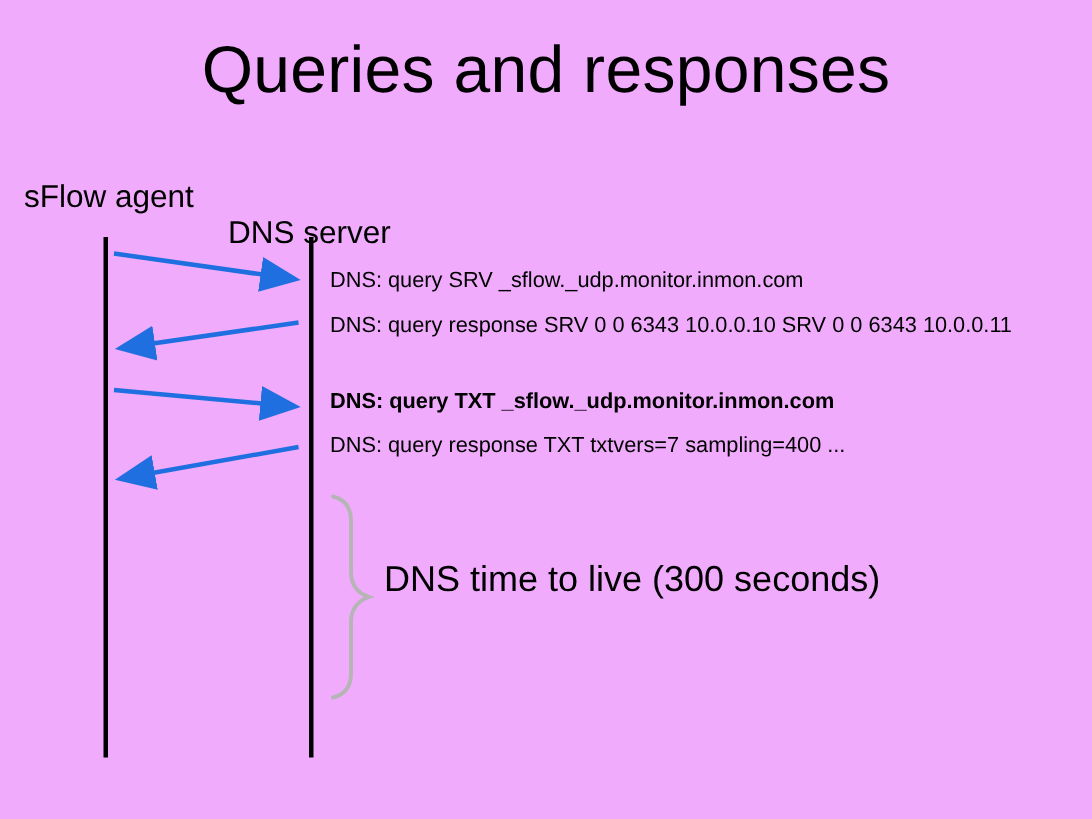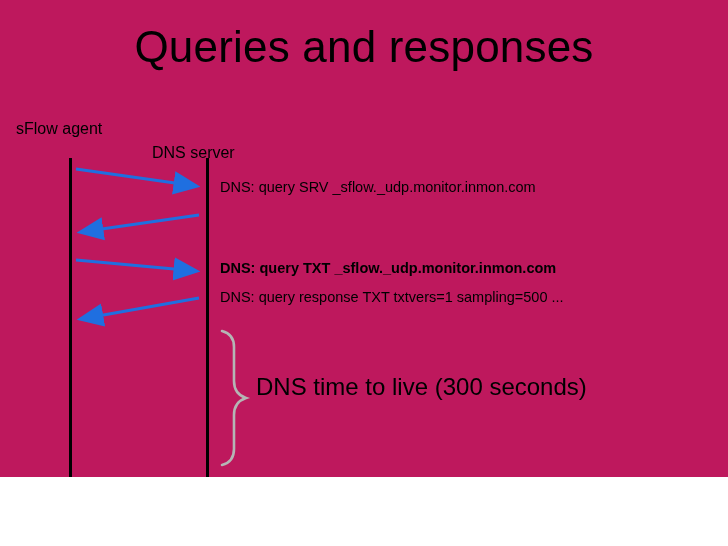--- a/index.html
+++ b/index.html
@@ -7,39 +7,39 @@
     padding: 0;
     background: #ffffff;
   }
   body {
     font-family: "Liberation Sans", sans-serif;
     color: #000000;
   }
   #slide {
     position: relative;
     width: 728px;
-    height: 477px;
-    background: #be185d;
+    height: 546px;
+    background: #f0abfc;
     overflow: hidden;
   }
   #title {
     position: absolute;
     left: 0;
     top: 22px;
     width: 728px;
     text-align: center;
     font-size: 44px;
     font-weight: 400;
     letter-spacing: 0.2px;
     color: #000000;
     white-space: nowrap;
   }
   .lane-label {
     position: absolute;
-    font-size: 16px;
+    font-size: 21px;
     color: #000000;
     white-space: nowrap;
   }
   #label-sflow { left: 16px; top: 120px; }
   #label-dns { left: 152px; top: 120px; margin-top: 24px; }
 
   .lifeline {
     position: absolute;
     width: 3px;
     background: #000000;
@@ -99,18 +99,19 @@
     <line x1="199" y1="215" x2="81" y2="232" stroke="#1f6fe0" stroke-width="3" marker-end="url(#arrow-left)"></line>
 
     <line x1="76" y1="260" x2="196" y2="271" stroke="#1f6fe0" stroke-width="3" marker-end="url(#arrow-right)"></line>
 
     <line x1="199" y1="298" x2="81" y2="319" stroke="#1f6fe0" stroke-width="3" marker-end="url(#arrow-left)"></line>
 
     <path d="M222,331 q12,3 12,16 l0,34 q0,13 12,17 q-12,4 -12,17 l0,34 q0,13 -12,16" fill="none" stroke="#b5b5b5" stroke-width="2.6" stroke-linecap="round"></path>
   </svg>
 
   <div class="msg-text" style="left:220px; top:179px;">DNS:  query SRV _sflow._udp.monitor.inmon.com</div>
+  <div class="msg-text" style="left:220px; top:209px;">DNS:  query response SRV 0 0 6343 10.0.0.10 SRV 0 0 6343 10.0.0.11</div>
   <div class="msg-text" style="left:220px; top:260px;font-weight:bold;">DNS:  query TXT _sflow._udp.monitor.inmon.com</div>
-  <div class="msg-text" style="left:220px; top:289px;">DNS:  query response TXT txtvers=1 sampling=500 ...</div>
+  <div class="msg-text" style="left:220px; top:289px;">DNS:  query response TXT txtvers=7 sampling=400 ...</div>
 
   <div id="ttl-text">DNS time to live (300 seconds)</div>
 
 </div>
 
 </body></html>

